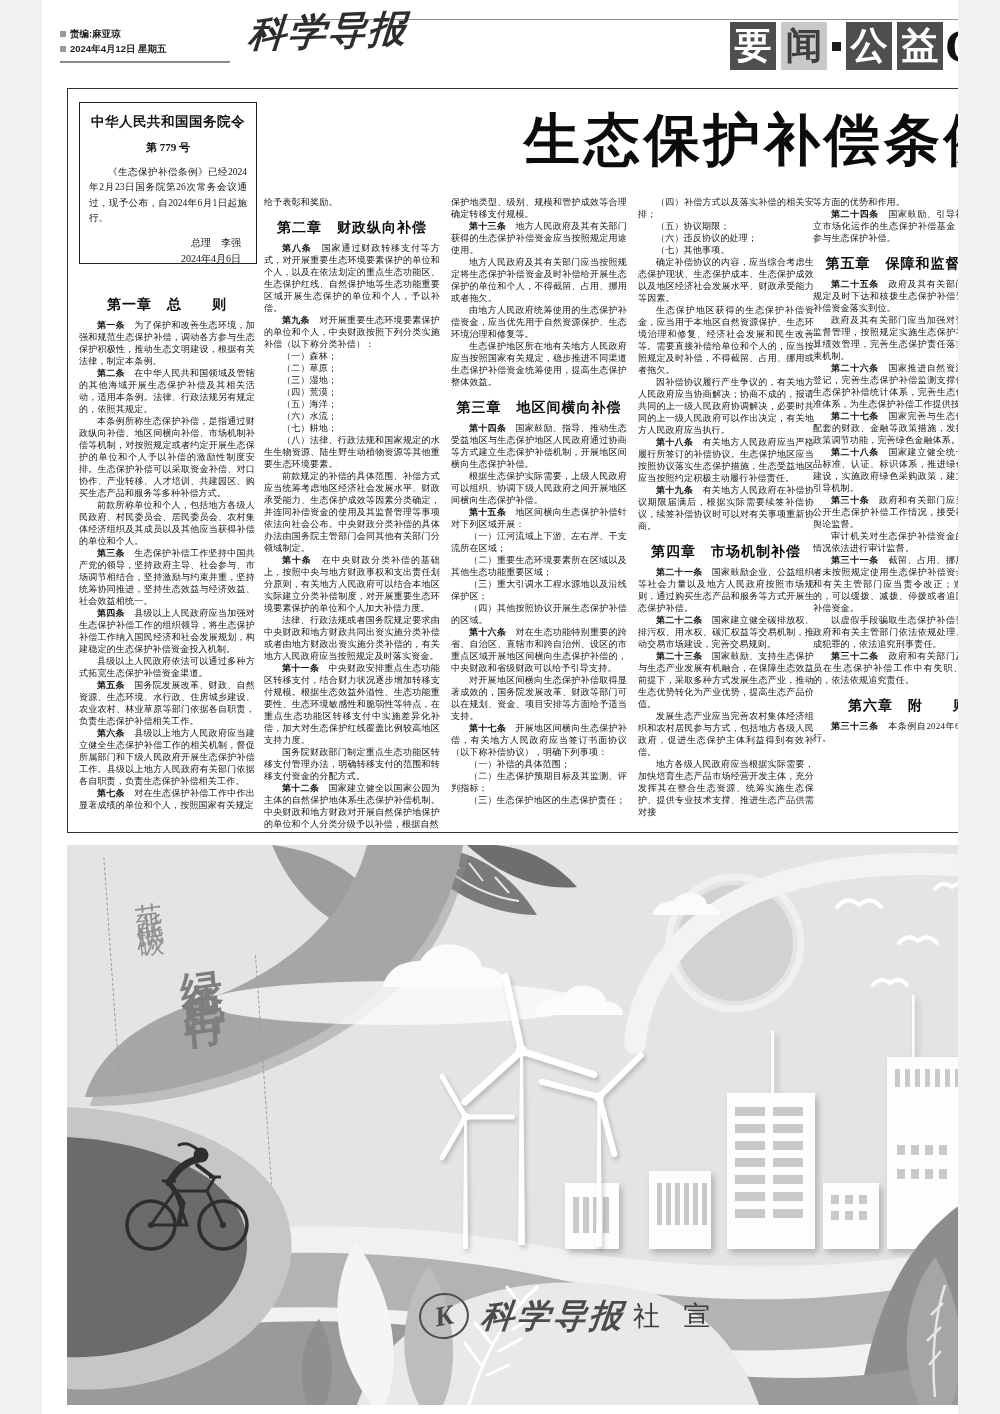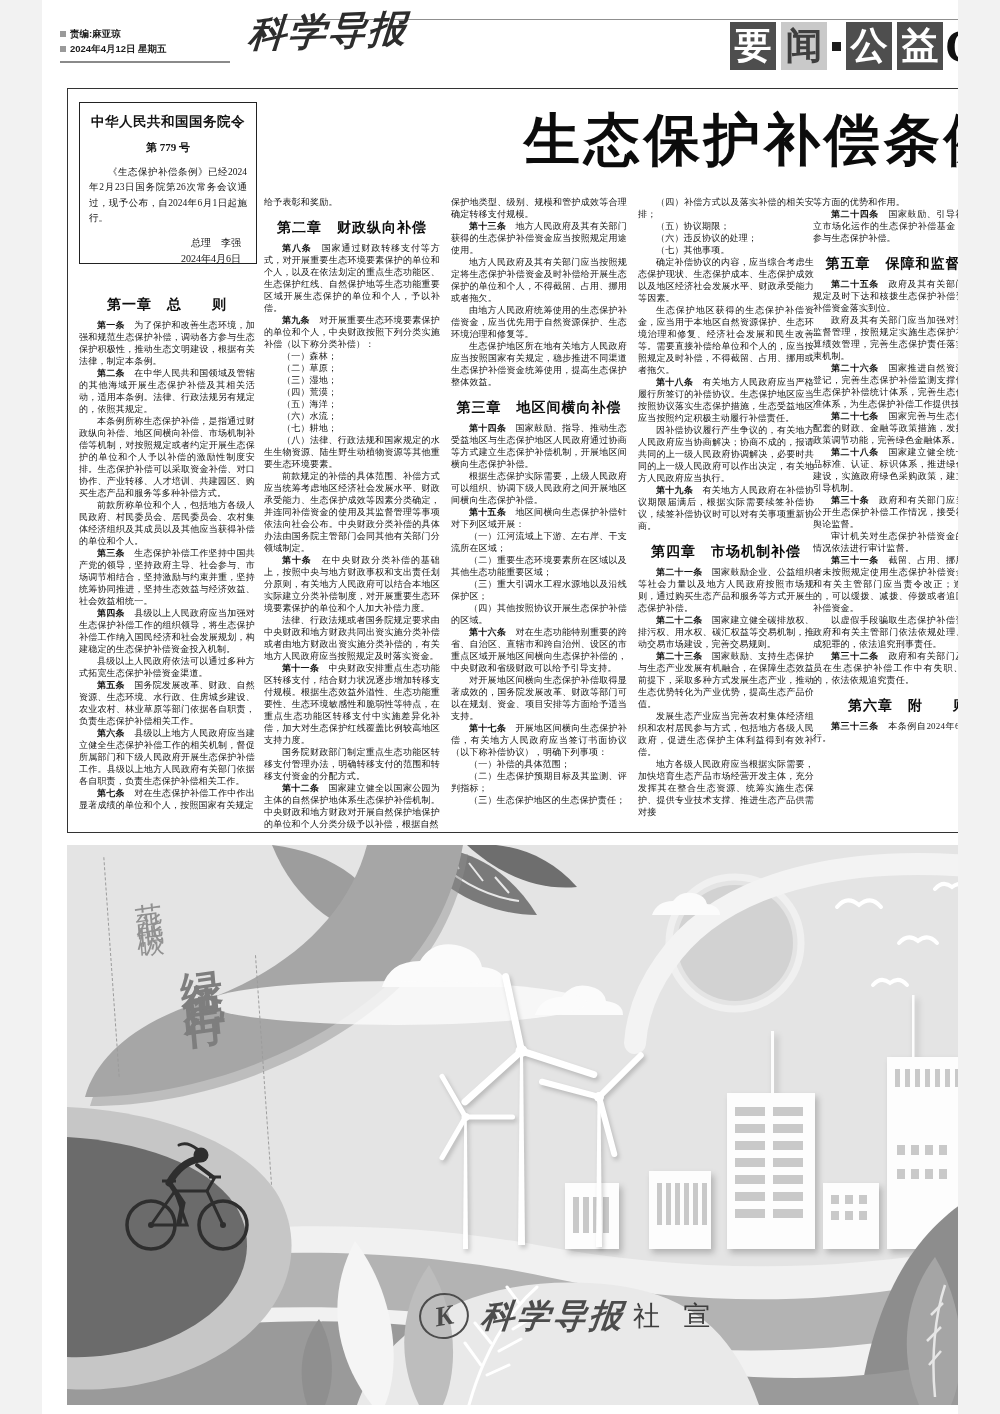--- a/index.html
+++ b/index.html
@@ -158,22 +158,22 @@
         <p>（二）生态保护预期目标及其监测、评判指标；</p>
         <p>（三）生态保护地区的生态保护责任；</p>
       </div>
     <div class="col" id="col-3">
         <p>（四）补偿方式以及落实补偿的相关安排；</p>
         <p>（五）协议期限；</p>
         <p>（六）违反协议的处理；</p>
         <p>（七）其他事项。</p>
         <p>确定补偿协议的内容，应当综合考虑生态保护现状、生态保护成本、生态保护成效以及地区经济社会发展水平、财政承受能力等因素。</p>
         <p>生态保护地区获得的生态保护补偿资金，应当用于本地区自然资源保护、生态环境治理和修复、经济社会发展和民生改善等。需要直接补偿给单位和个人的，应当按照规定及时补偿，不得截留、占用、挪用或者拖欠。</p>
+        <p>因补偿协议履行产生争议的，有关地方人民政府应当协商解决；协商不成的，报请共同的上一级人民政府协调解决，必要时共同的上一级人民政府可以作出决定，有关地方人民政府应当执行。</p>
         <p><b class="lbl">第十八条　</b>有关地方人民政府应当严格履行所签订的补偿协议。生态保护地区应当按照协议落实生态保护措施，生态受益地区应当按照约定积极主动履行补偿责任。</p>
-        <p>因补偿协议履行产生争议的，有关地方人民政府应当协商解决；协商不成的，报请共同的上一级人民政府协调解决，必要时共同的上一级人民政府可以作出决定，有关地方人民政府应当执行。</p>
         <p><b class="lbl">第十九条　</b>有关地方人民政府在补偿协议期限届满后，根据实际需要续签补偿协议，续签补偿协议时可以对有关事项重新协商。</p>
         <div class="chapter">第四章　市场机制补偿</div>
         <p><b class="lbl">第二十一条　</b>国家鼓励企业、公益组织等社会力量以及地方人民政府按照市场规则，通过购买生态产品和服务等方式开展生态保护补偿。</p>
         <p><b class="lbl">第二十二条　</b>国家建立健全碳排放权、排污权、用水权、碳汇权益等交易机制，推动交易市场建设，完善交易规则。</p>
         <p><b class="lbl">第二十三条　</b>国家鼓励、支持生态保护与生态产业发展有机融合，在保障生态效益前提下，采取多种方式发展生态产业，推动生态优势转化为产业优势，提高生态产品价值。</p>
         <p>发展生态产业应当完善农村集体经济组织和农村居民参与方式，包括地方各级人民政府，促进生态保护主体利益得到有效补偿。</p>
         <p>地方各级人民政府应当根据实际需要，加快培育生态产品市场经营开发主体，充分发挥其在整合生态资源、统筹实施生态保护、提供专业技术支撑、推进生态产品供需对接</p>
       </div>
     <div class="col" id="col-4">
         <p class="cont">等方面的优势和作用。</p>

